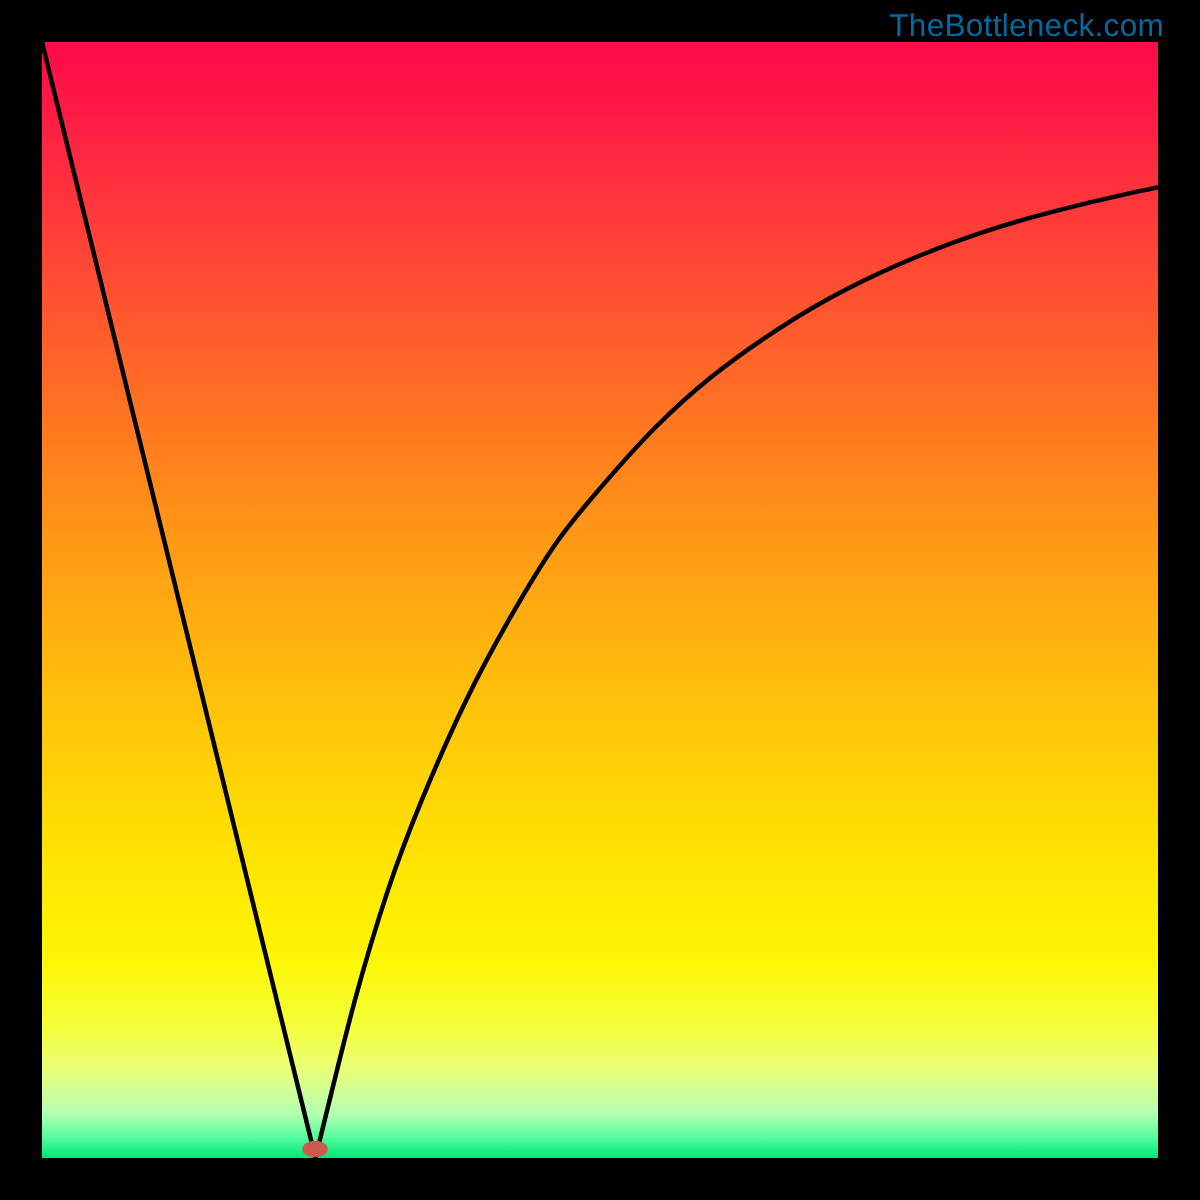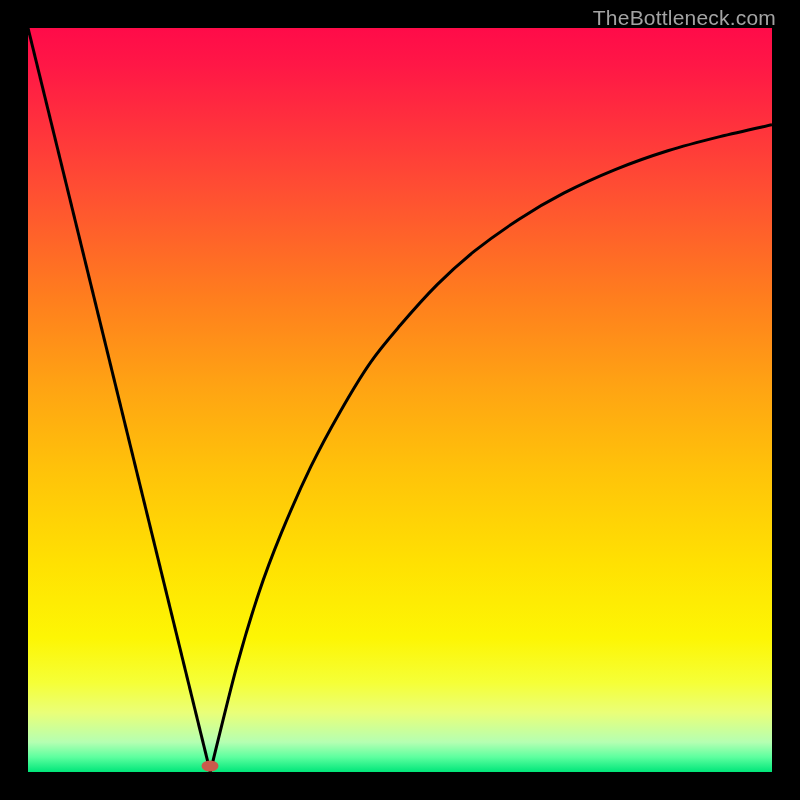--- a/index.html
+++ b/index.html
@@ -30,21 +30,21 @@
       #eaff78 92%,
       #b5ffb2 96%,
       #5dff9f 98%,
       #00e67a 100%
     );
   }
   .watermark {
     position: absolute;
     top: 6px;
     right: 24px;
-    color: #a3a3a3;
+    color: #0369a1;
     font-size: 21px;
     font-weight: 400;
     letter-spacing: 0.2px;
     z-index: 20;
   }
   svg.curve {
     position: absolute;
     left: 0;
     top: 0;
     width: 744px;

